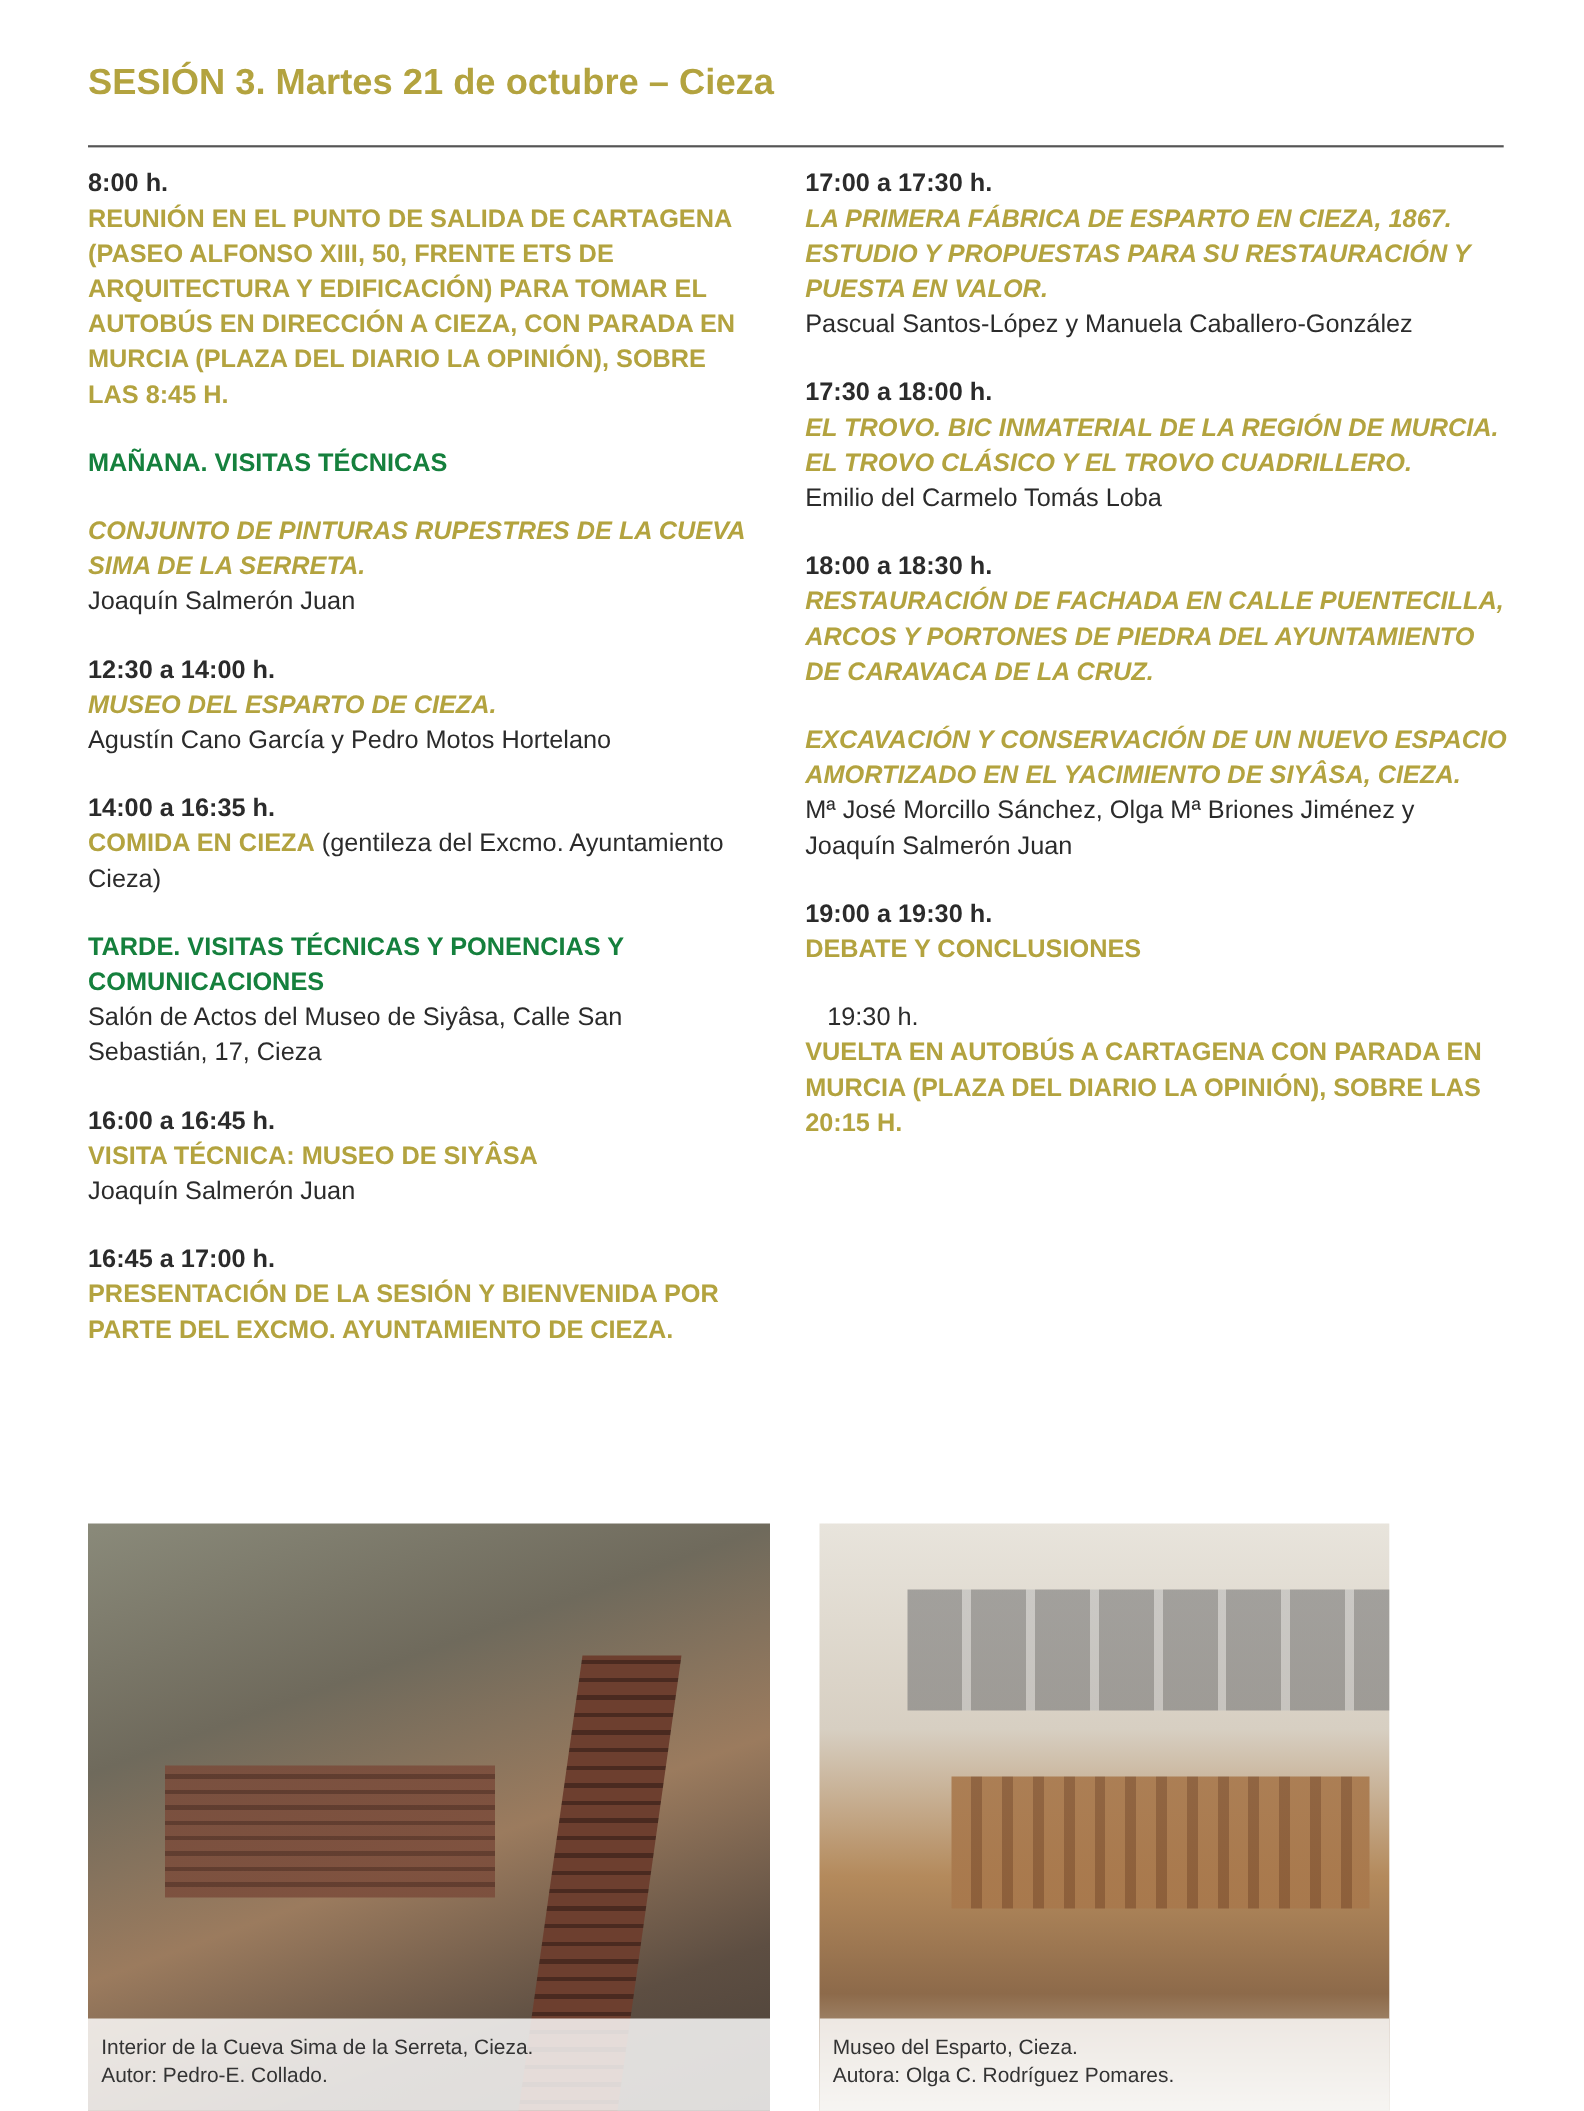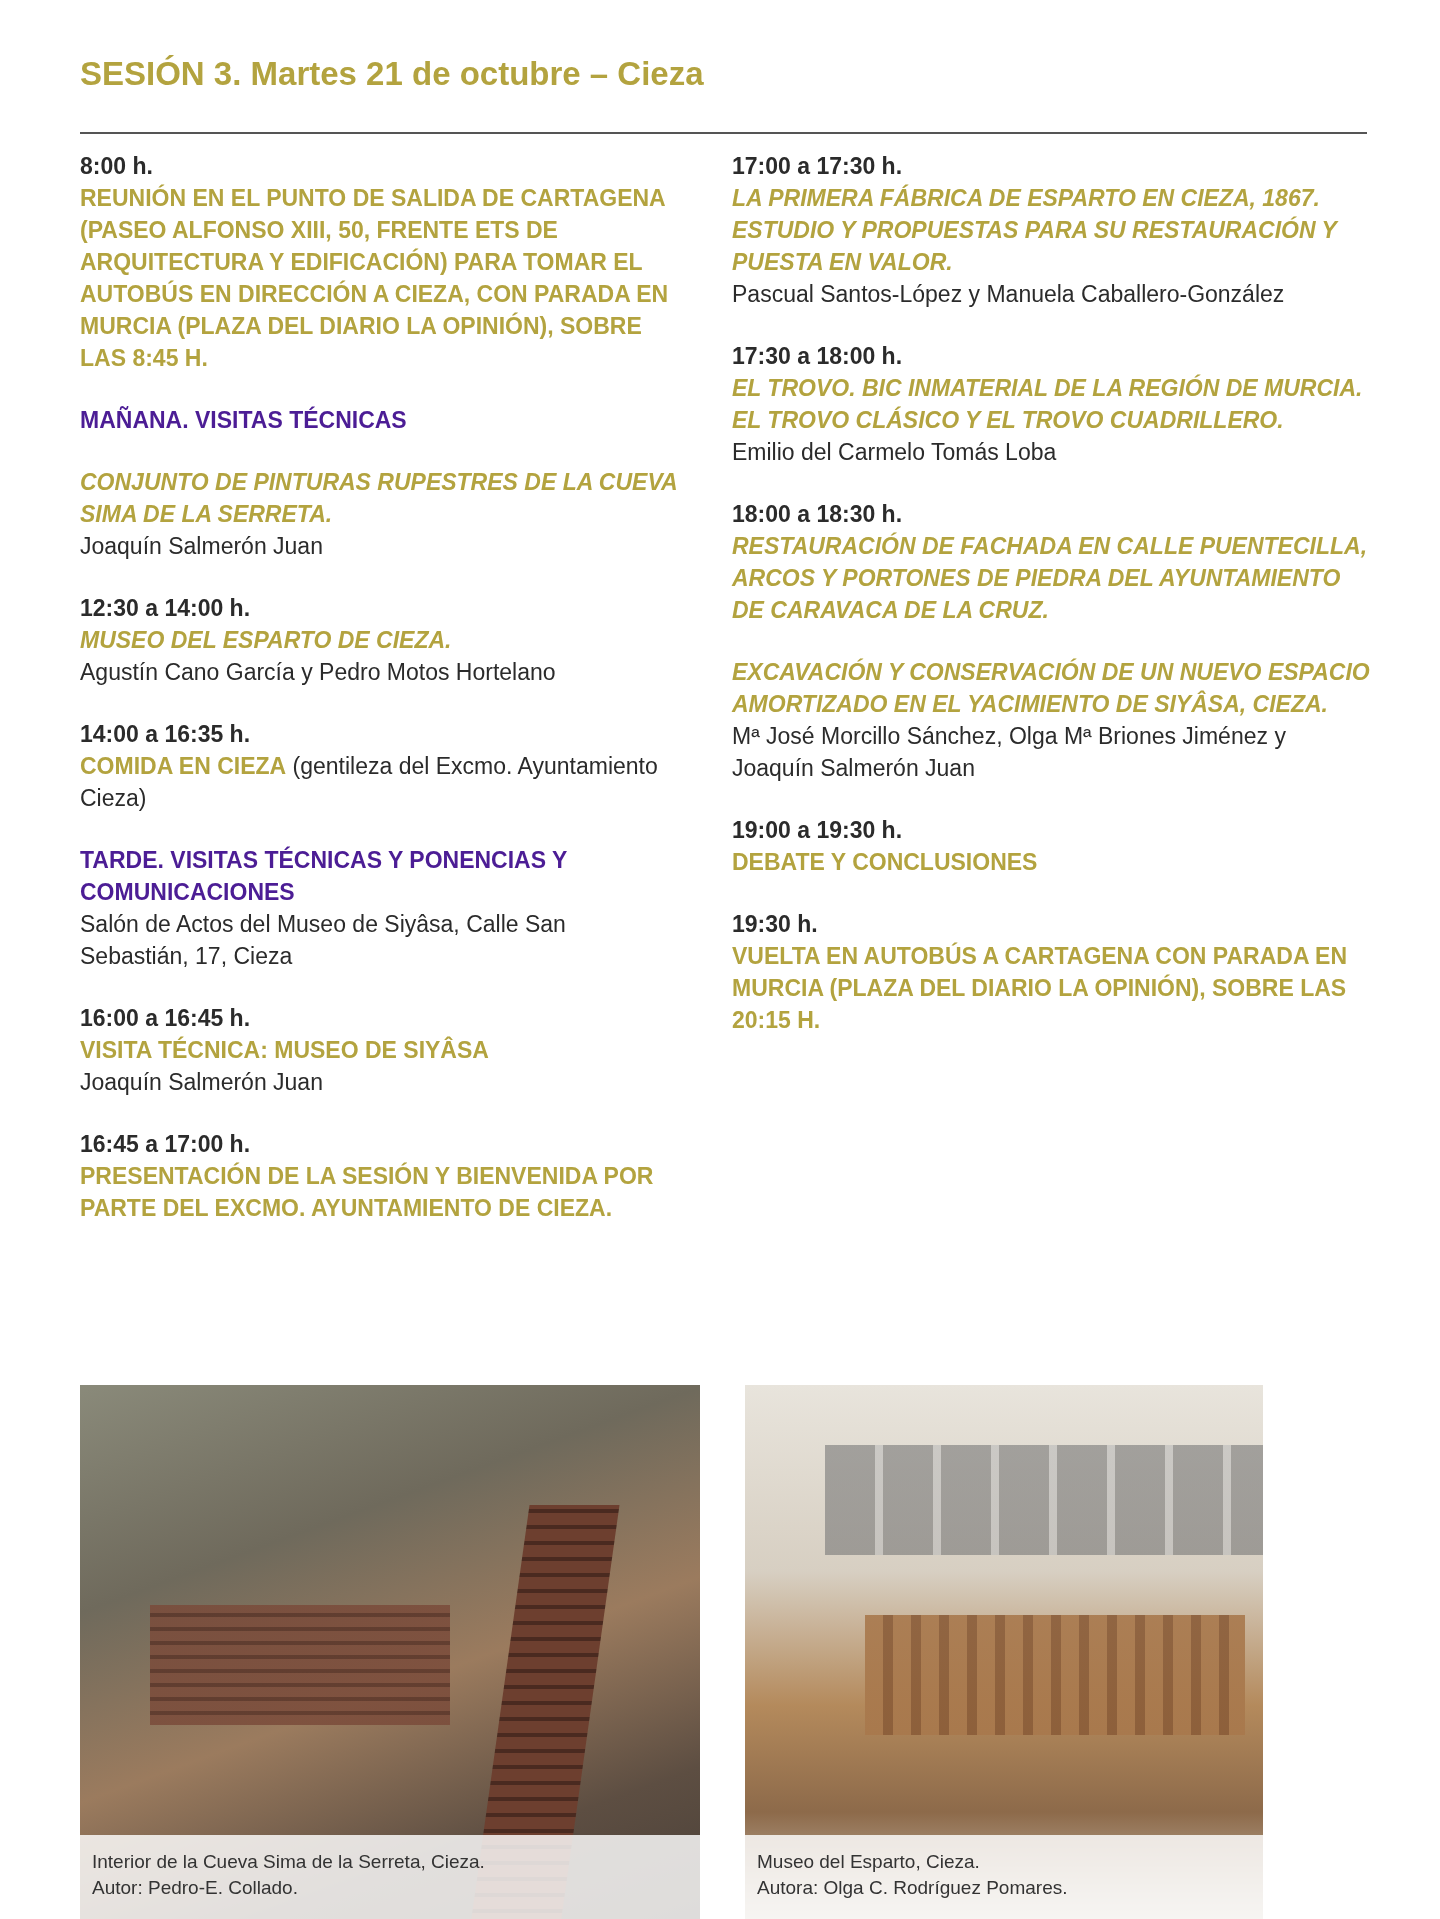--- a/index.html
+++ b/index.html
@@ -8,24 +8,24 @@
   .header { position:absolute; left:80px; top:54px; width:1287px; }
   .title { font-size:33px; font-weight:bold; color:#b3a33f; line-height:40px; }
   .moderator { font-size:22px; font-style:italic; color:#2b2b2b; line-height:30px; }
   .moderator b { font-weight:bold; }
   .rule { position:absolute; left:80px; top:132px; width:1287px; height:2px; background:#555; }
   .col { position:absolute; top:150px; width:600px; }
   .col-left { left:80px; }
   .col-right { left:732px; width:640px; }
   .item { margin-bottom:30px; }
   .time { font-size:23px; font-weight:bold; color:#2b2b2b; line-height:32px; }
-  .time.light { font-weight:bold; }
+  .time.light { font-weight:normal;margin-left:20px; }
   .heading { font-size:23px; font-weight:bold; color:#b3a33f; line-height:32px; text-transform:uppercase; }
   .heading.it { font-style:italic; }
-  .section { font-size:23px; font-weight:bold; color:#4c1d95; line-height:32px; }
+  .section { font-size:23px; font-weight:bold; color:#15803d; line-height:32px; }
   .people { font-size:23px; color:#2b2b2b; line-height:32px; }
   .inline-note { color:#2b2b2b; font-weight:normal; text-transform:none; }
   .photo { position:absolute; top:1385px; height:534px; overflow:hidden; }
   .photo-left { left:80px; width:620px;
      background:linear-gradient(160deg,#8a8a7a 0%,#6f6a5c 30%,#9b7b5e 55%,#5d4e42 80%,#4a4038 100%); }
   .photo-right { left:745px; width:518px;
      background:linear-gradient(180deg,#e8e4dc 0%,#d7cfc2 35%,#b48a5c 60%,#8d6a4a 80%,#cfc6b8 100%); }
   .stairs { position:absolute; left:70px; top:220px; width:300px; height:120px;
      background:repeating-linear-gradient(0deg,#7a4b3a 0 10px,#5a3428 10px 14px); opacity:.85; }
   .walkway { position:absolute; left:420px; top:120px; width:90px; height:420px;

